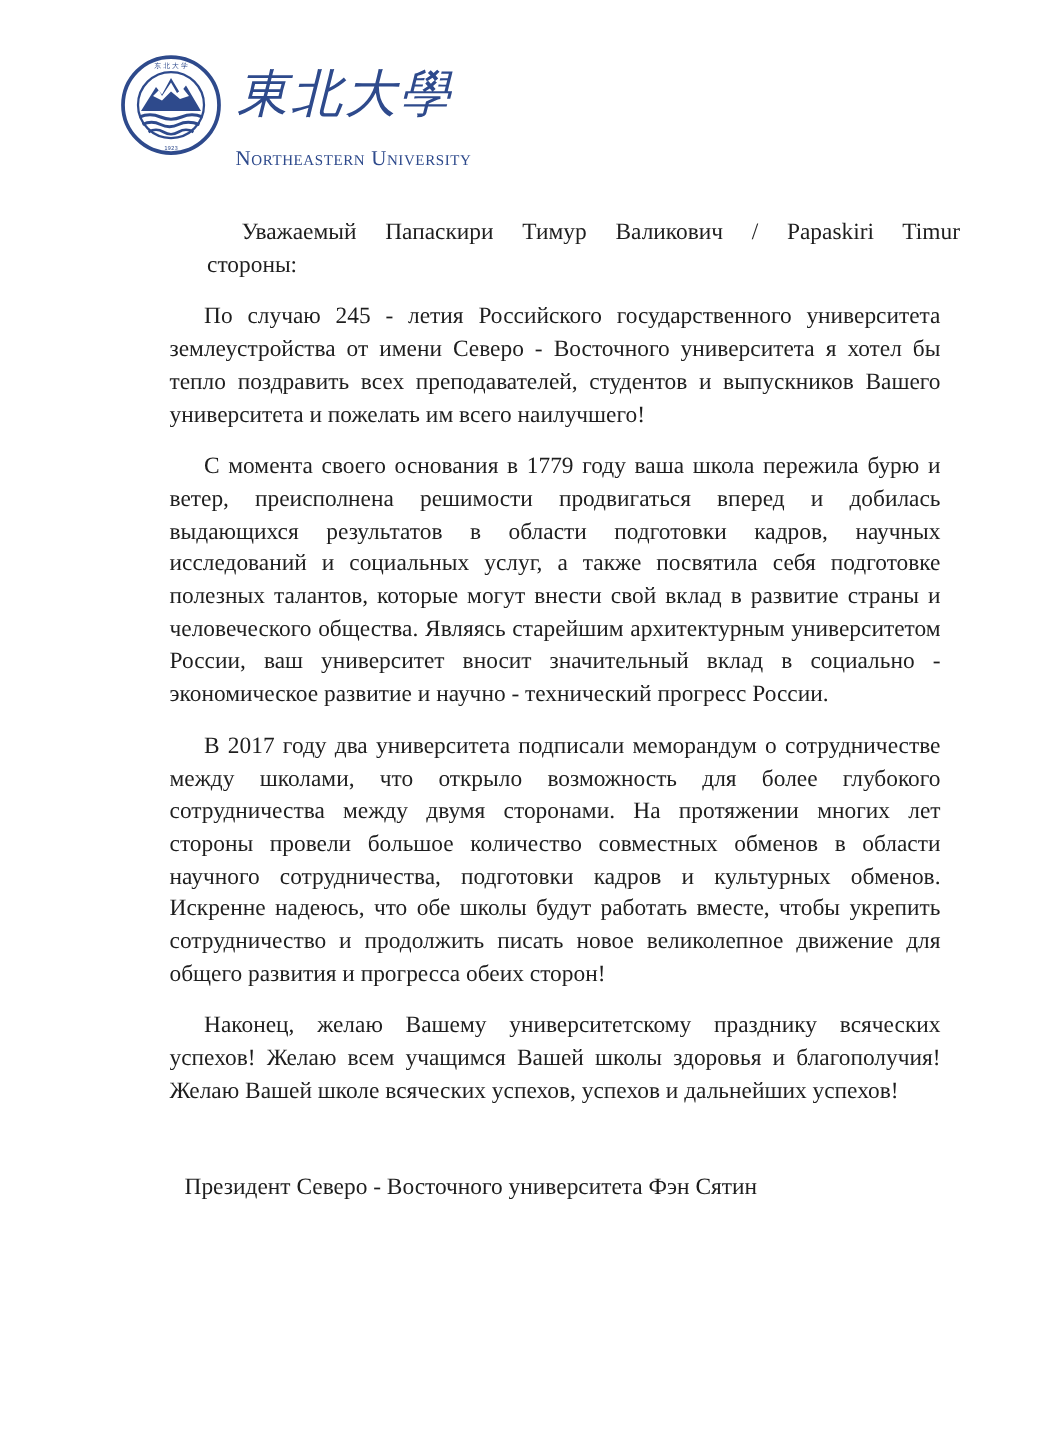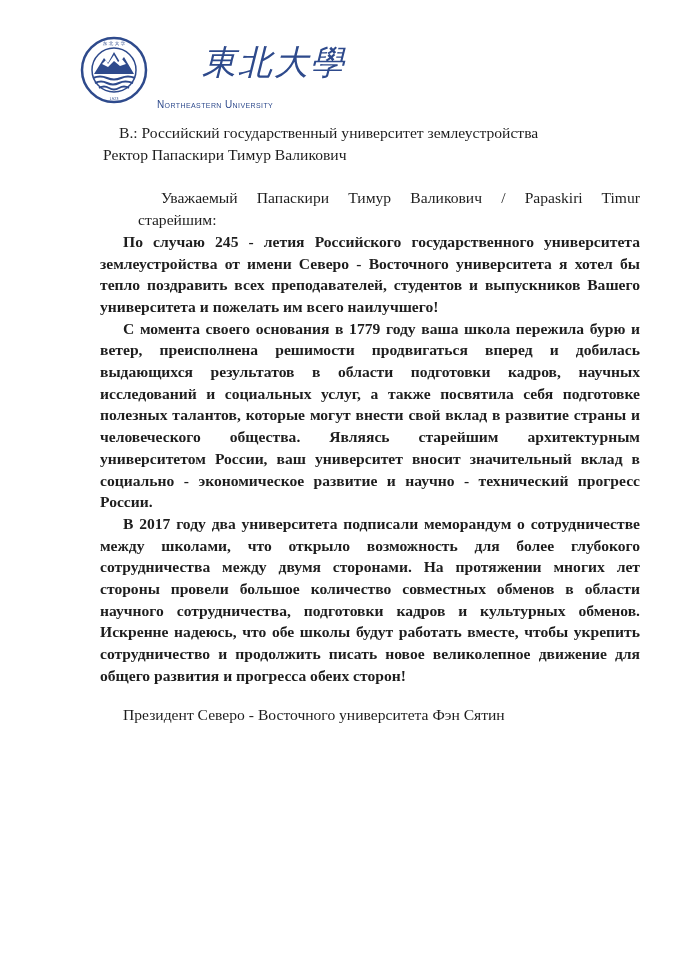--- a/index.html
+++ b/index.html
@@ -1,31 +1,31 @@
 <!DOCTYPE html>
 <html><head>
 <meta charset="utf-8">
 <style>
   html, body { margin: 0; padding: 0; background: #ffffff; }
   body { width: 700px; height: 957px; position: relative; overflow: hidden; font-family: "Liberation Serif", "DejaVu Serif", serif; color: #1e1e1e; }
   .letterhead { position: absolute; left: 0; top: 0; width: 700px; height: 115px; }
   .seal { position: absolute; left: 80px; top: 36px; width: 68px; height: 68px; }
-  .cn-name { position: absolute; left: 158px; top: 40px; font-family: "DejaVu Serif", serif; font-size: 34px; color: #2e4a8c; letter-spacing: 2px; font-style: italic; margin-left: 44px; }
-  .en-name { position: absolute; left: 157px; top: 99px; font-family: Liberation Sans, sans-serif; font-size: 10px; color: #2e4a8c; letter-spacing: 0.4px; font-variant: small-caps; }
+  .cn-name { position: absolute; left: 158px; top: 40px; font-family: "DejaVu Serif", serif; font-size: 34px; color: #2e4a8c; letter-spacing: 2px; font-style: italic; }
+  .en-name { position: absolute; left: 157px; top: 99px; font-family: Liberation Serif, serif; font-size: 14px; color: #2e4a8c; letter-spacing: 0.4px; font-variant: small-caps; }
   .address { position: absolute; left: 386px; top: 88px; font-size: 7.2px; color: #444; line-height: 10px; }
   .address .row { white-space: nowrap; }
   .address .lbl { display: inline-block; width: 18px; }
   .content { position: absolute; left: 100px; top: 122px; width: 540px; font-size: 15.6px; line-height: 21.7px; }
   .addressee { margin: 0; }
   .addressee .l1 { padding-left: 19px; }
   .addressee .l2 { padding-left: 3px; }
   .salutation { margin-top: 22px; text-align: justify; text-align-last: left; margin-left: 38px; }
   .salutation .first { display: block; padding-left: 23px; text-align: justify; text-align-last: justify; }
-  p.para { margin: 0; text-indent: 23px; text-align: justify; font-weight: bold; }
-  .closing { margin-top: 17px; padding-left: 23px; }
+  p.para { margin: 13px; text-indent: 23px; text-align: justify; }
+  .closing { margin-top: 42px; padding-left: 23px; }
 </style>
 </head>
 <body>
 
 <div class="letterhead">
   <svg class="seal" viewBox="0 0 68 68">
     <circle cx="34" cy="34" r="32" fill="#ffffff" stroke="#2e4a8c" stroke-width="2.5"></circle>
     <circle cx="34" cy="34" r="22" fill="#ffffff" stroke="#2e4a8c" stroke-width="1.5"></circle>
     <path d="M14 38 L24 22 L28 27 L34 16 L40 26 L44 21 L54 38 Z" fill="#2e4a8c"></path>
     <path d="M22 28 L26 24 L28 28 L34 19 L38 26 L42 23 L46 28 L40 30 L34 25 L28 31 Z" fill="#ffffff"></path>
@@ -33,30 +33,27 @@
     <path d="M15 47 Q21 44 27 47 T39 47 T53 47" fill="none" stroke="#2e4a8c" stroke-width="2"></path>
     <path d="M19 52 Q24 49 29 52 T39 52 T49 52" fill="none" stroke="#2e4a8c" stroke-width="1.8"></path>
     <text x="34" y="9" font-size="4.5" text-anchor="middle" fill="#2e4a8c" font-family="DejaVu Sans, sans-serif">东 北 大 学</text>
     <text x="34" y="64" font-size="3.6" text-anchor="middle" fill="#2e4a8c" font-family="DejaVu Sans, sans-serif">1923</text>
   </svg>
   <div class="cn-name">東北大學</div>
   <div class="en-name">Northeastern University</div>
 </div>
 
 <div class="content">
-  <div class="addressee">
-    <div class="l1">В.: Российский государственный университет землеустройства</div>
-    <div class="l2">Ректор Папаскири Тимур Валикович</div>
-  </div>
 
   <div class="salutation">
     <span class="first">Уважаемый Папаскири Тимур Валикович / Papaskiri Timur</span>
-    <span>старейшим:</span>
+    <span>стороны:</span>
   </div>
 
   <p class="para">По случаю 245 - летия Российского государственного университета землеустройства от имени Северо - Восточного университета я хотел бы тепло поздравить всех преподавателей, студентов и выпускников Вашего университета и пожелать им всего наилучшего!</p>
   <p class="para">С момента своего основания в 1779 году ваша школа пережила бурю и ветер, преисполнена решимости продвигаться вперед и добилась выдающихся результатов в области подготовки кадров, научных исследований и социальных услуг, а также посвятила себя подготовке полезных талантов, которые могут внести свой вклад в развитие страны и человеческого общества. Являясь старейшим архитектурным университетом России, ваш университет вносит значительный вклад в социально - экономическое развитие и научно - технический прогресс России.</p>
   <p class="para">В 2017 году два университета подписали меморандум о сотрудничестве между школами, что открыло возможность для более глубокого сотрудничества между двумя сторонами. На протяжении многих лет стороны провели большое количество совместных обменов в области научного сотрудничества, подготовки кадров и культурных обменов. Искренне надеюсь, что обе школы будут работать вместе, чтобы укрепить сотрудничество и продолжить писать новое великолепное движение для общего развития и прогресса обеих сторон!</p>
+  <p class="para">Наконец, желаю Вашему университетскому празднику всяческих успехов! Желаю всем учащимся Вашей школы здоровья и благополучия! Желаю Вашей школе всяческих успехов, успехов и дальнейших успехов!</p>
 
   <div class="closing">
     <div>Президент Северо - Восточного университета Фэн Сятин</div>
   </div>
 </div>
 
 </body></html>

